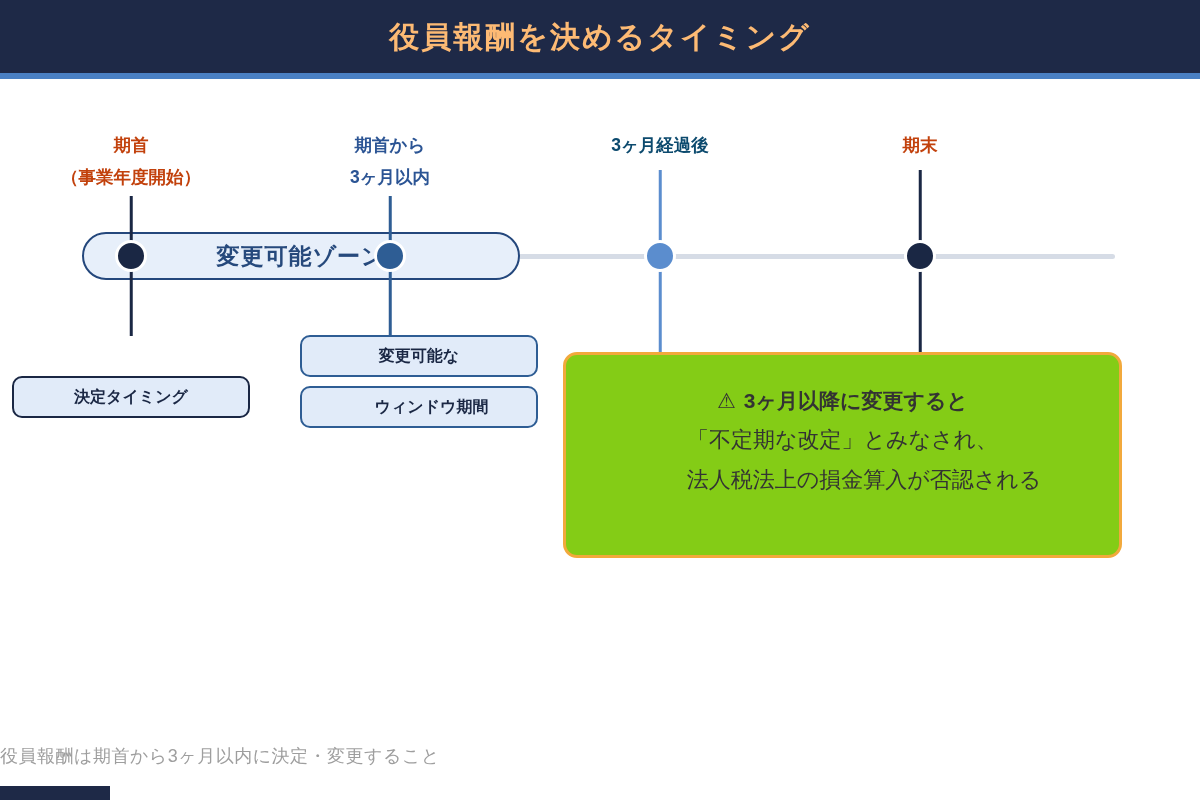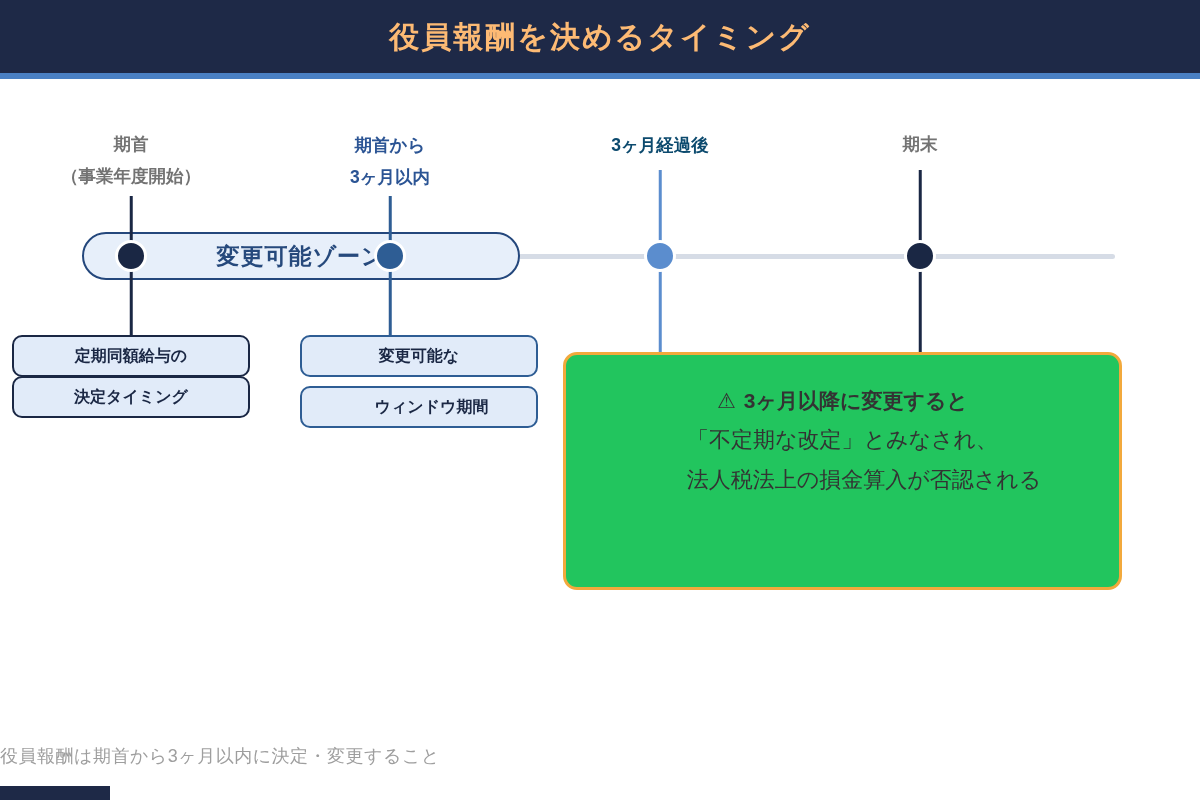--- a/index.html
+++ b/index.html
@@ -8,21 +8,21 @@
     font-family:"Liberation Sans","DejaVu Sans",sans-serif;
   }
   
   .header{position:absolute;left:0;top:0;width:1200px;height:73px;background:#1e2947;}
   .header h1{margin:0;line-height:73px;text-align:center;color:#fdba74;font-size:30px;font-weight:bold;letter-spacing:2px;}
   .header-stripe{position:absolute;left:0;top:73px;width:1200px;height:6px;background:#4a80c4;}
 
   
   .ms-label{position:absolute;top:129px;width:260px;transform:translateX(-50%);
     text-align:center;font-size:17.5px;font-weight:bold;line-height:32px;}
-  .c-dark{color:#737373;font-family:Liberation Mono, monospace;}
+  .c-dark{color:#c2410c;}
   .c-med{color:#2b5494;}
   .c-light{color:#0c4a6e;}
 
   
   .vline{position:absolute;width:2.5px;transform:translateX(-50%);z-index:2;}
   .bg-dark{background:#1a2744;}
   .bg-med{background:#2e5d94;}
   .bg-light{background:#5b8dce;}
 
   
@@ -35,22 +35,22 @@
     border:3px solid #ffffff;transform:translate(-50%,-50%);z-index:3;}
 
   
   .callout{position:absolute;width:238px;height:42px;border-radius:10px;box-sizing:border-box;
     background:#e1ebf9;display:flex;align-items:center;justify-content:center;z-index:4;
     font-size:16px;font-weight:600;color:#1a2744;}
   .callout.border-dark{border:2px solid #1a2744;}
   .callout.border-med{border:2px solid #2e5d94;margin-left:30px;}
 
   
-  .warning-card{position:absolute;left:563px;top:352px;width:559px;height:238px;box-sizing:border-box;
-    background:#22c55e;border:3px solid #f2a93c;border-radius:14px;z-index:4;
+  .warning-card{position:absolute;left:563px;top:352px;width:559px;height:206px;box-sizing:border-box;
+    background:#84cc16;border:3px solid #f2a93c;border-radius:14px;z-index:4;
     text-align:center;color:#333333;padding-top:30px;}
   .warning-title{font-size:21px;font-weight:bold;line-height:32px;}
   .warning-title .w-icon{margin-right:8px;}
   .warning-body{font-size:22px;line-height:30px;margin-top:8px;}
   .warning-body div + div{margin-top:10px;padding-left:43px;}
 
   
   .footer-note{position:absolute;left:0;top:744px;width:1200px;text-align:left;
     font-size:18px;color:#9e9e9e;letter-spacing:0.5px;}
   .footer-frag{position:absolute;left:0;top:786px;width:110px;height:14px;background:#1e2947;}
@@ -88,23 +88,20 @@
   <div class="track"></div>
   <div class="zone-pill">
     <span>変更可能ゾーン</span>
   </div>
 
   <div class="dot bg-dark" style="left:131px;"></div>
   <div class="dot bg-med" style="left:390px;"></div>
   <div class="dot bg-light" style="left:660px;"></div>
   <div class="dot bg-dark" style="left:920px;"></div>
 
-  <div class="callout border-dark" style="left:12px;top:335px;">
-    <span>定期同額給与の</span>
-  </div>
   <div class="callout border-dark" style="left:12px;top:376px;">
     <span>決定タイミング</span>
   </div>
 
   <div class="callout border-med" style="left:270px;top:335px;">
     <span>変更可能な</span>
   </div>
   <div class="callout border-med" style="left:270px;top:386px;padding-left:25px;">
     <span>ウィンドウ期間</span>
   </div>

